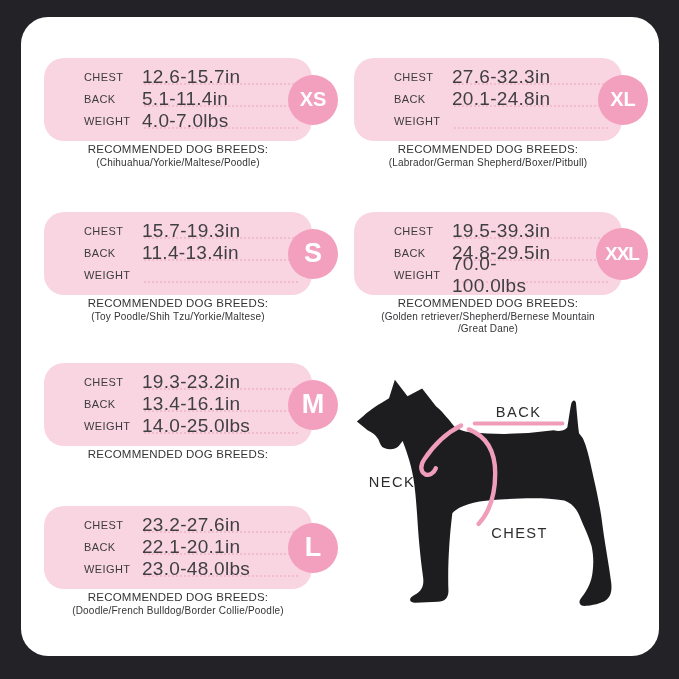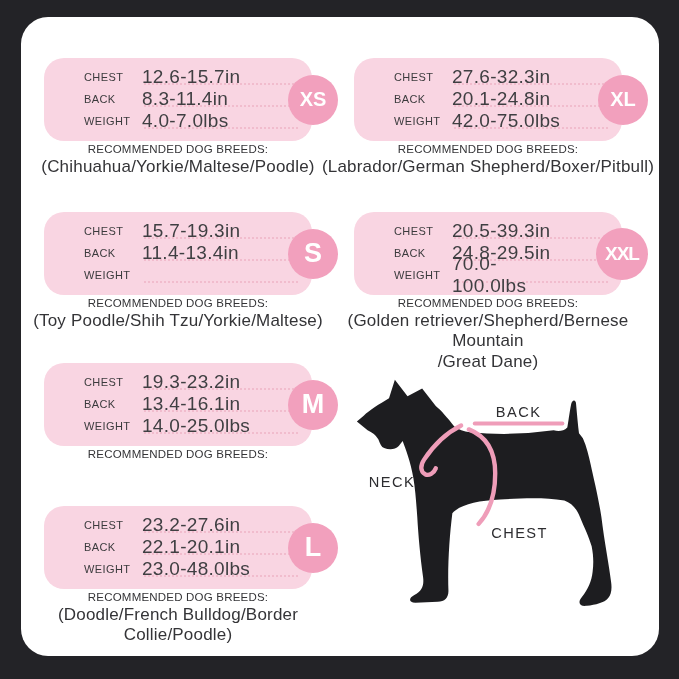--- a/index.html
+++ b/index.html
@@ -35,21 +35,21 @@
     width:50px;height:50px;border-radius:50%;background:#f2a0bd;
     display:flex;align-items:center;justify-content:center;
     color:#ffffff;font-weight:bold;font-size:20px;letter-spacing:0;
   }
   .badge--one{font-size:27px;}
   .badge--xxl{width:52px;height:52px;font-size:19px;letter-spacing:-1px;}
   .caption{
     width:340px;margin:2px 0 0 -36px;text-align:center;color:#343437;
   }
   .cap1{font-size:11.5px;letter-spacing:.2px;margin-bottom:2px;}
-  .cap2{font-size:17px;letter-spacing:.2px;line-height:1.2;}
+  .cap2{font-size:10px;letter-spacing:.2px;line-height:1.2;}
   .dog-figure{position:absolute;left:352px;top:360px;width:302px;height:282px;}
   .dog-figure svg{width:100%;height:100%;display:block;}
   .measure-label{
     font-family:"Liberation Sans", sans-serif;
     font-size:15px;letter-spacing:1.5px;fill:#2d2d30;
   }
 </style>
 </head>
 <body>
 
@@ -58,21 +58,21 @@
   <div class="size-block" style="left:23px;top:41px;">
     <div class="card">
       <div class="row">
         <span class="rl">CHEST</span>
         <span class="leader"></span>
         <span class="rv">12.6-15.7in</span>
       </div>
       <div class="row">
         <span class="rl">BACK</span>
         <span class="leader"></span>
-        <span class="rv">8.3-11.4in</span>
+        <span class="rv">5.1-11.4in</span>
       </div>
       <div class="row">
         <span class="rl">WEIGHT</span>
         <span class="leader"></span>
         <span class="rv">4.0-7.0lbs</span>
       </div>
       <div class="badge">XS</div>
     </div>
     <div class="caption">
       <div class="cap1">RECOMMENDED DOG BREEDS:</div>
@@ -161,36 +161,35 @@
         <span class="rv">27.6-32.3in</span>
       </div>
       <div class="row">
         <span class="rl">BACK</span>
         <span class="leader"></span>
         <span class="rv">20.1-24.8in</span>
       </div>
       <div class="row">
         <span class="rl">WEIGHT</span>
         <span class="leader"></span>
-        <span class="rv">42.0-75.0lbs</span>
       </div>
       <div class="badge">XL</div>
     </div>
     <div class="caption">
       <div class="cap1">RECOMMENDED DOG BREEDS:</div>
       <div class="cap2">(Labrador/German Shepherd/Boxer/Pitbull)</div>
     </div>
   </div>
 
   <div class="size-block" style="left:333px;top:195px;">
     <div class="card">
       <div class="row">
         <span class="rl">CHEST</span>
         <span class="leader"></span>
-        <span class="rv">20.5-39.3in</span>
+        <span class="rv">19.5-39.3in</span>
       </div>
       <div class="row">
         <span class="rl">BACK</span>
         <span class="leader"></span>
         <span class="rv">24.8-29.5in</span>
       </div>
       <div class="row">
         <span class="rl">WEIGHT</span>
         <span class="leader"></span>
         <span class="rv">70.0-100.0lbs</span>

